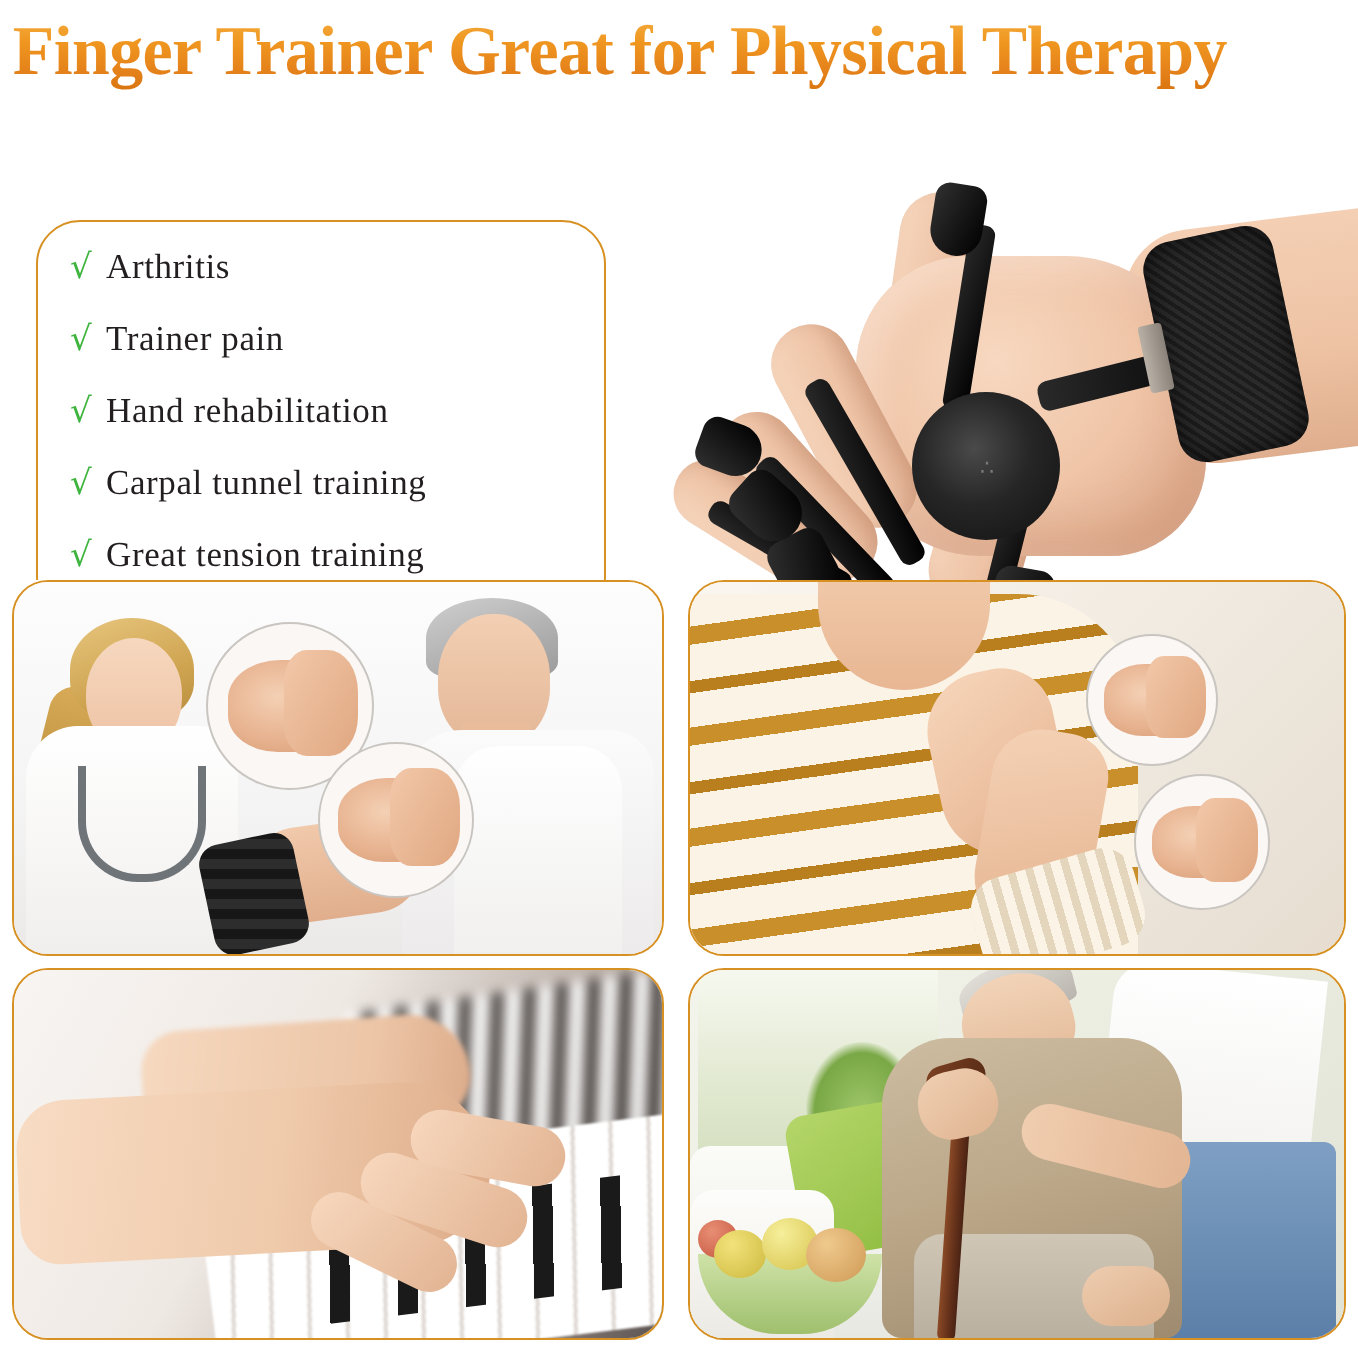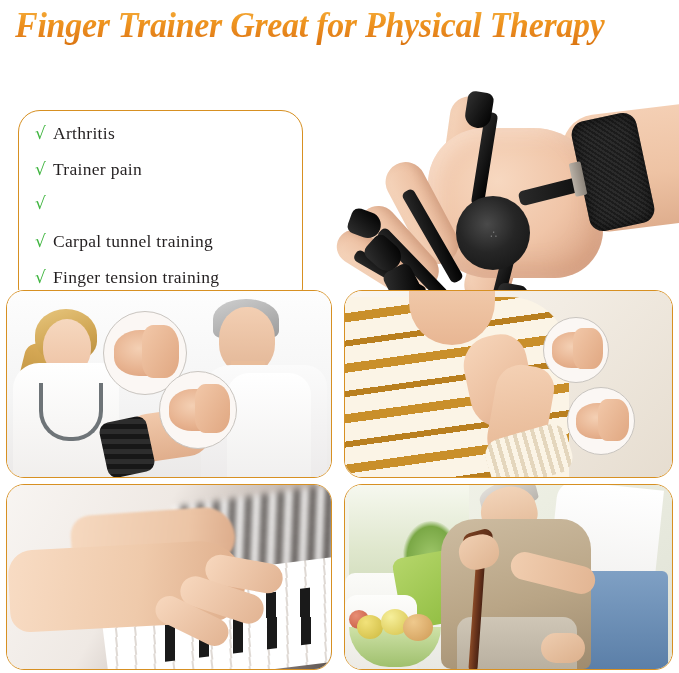--- a/index.html
+++ b/index.html
@@ -20,21 +20,20 @@
 
   
   .title-bar {
     position: absolute;
     left: 0; top: 0;
     width: 620px; height: 52px;
     z-index: 40;
     display: flex;
     align-items: center;
     justify-content: center;
-    font-style: italic;
   }
   .title-text {
     font-family: "Liberation Serif", "DejaVu Serif", serif;
     font-size: 35px;
     font-weight: 700;
     letter-spacing: -0.3px;
     white-space: nowrap;
     transform: scaleX(0.97);
     background: linear-gradient(180deg, #f5b043 0%, #ef9620 38%, #e4811a 75%, #d9740f 100%);
     -webkit-background-clip: text;
@@ -532,28 +531,29 @@
       <div class="benefit-row">
         <span class="check">√</span>
         <span class="benefit-label">Arthritis</span>
       </div>
       <div class="benefit-row">
         <span class="check">√</span>
         <span class="benefit-label">Trainer pain</span>
       </div>
       <div class="benefit-row">
         <span class="check">√</span>
+        <span class="benefit-label">Hand rehabilitation</span>
       </div>
       <div class="benefit-row">
         <span class="check">√</span>
         <span class="benefit-label">Carpal tunnel training</span>
       </div>
       <div class="benefit-row">
         <span class="check">√</span>
-        <span class="benefit-label">Finger tension training</span>
+        <span class="benefit-label">Great tension training</span>
       </div>
     </div>
   </div>
 
   <div class="grid">
 
     <div class="panel p1">
       <div class="scene bg-clinic">
         <div class="doc-pony"></div>
         <div class="doc-hair"></div>

